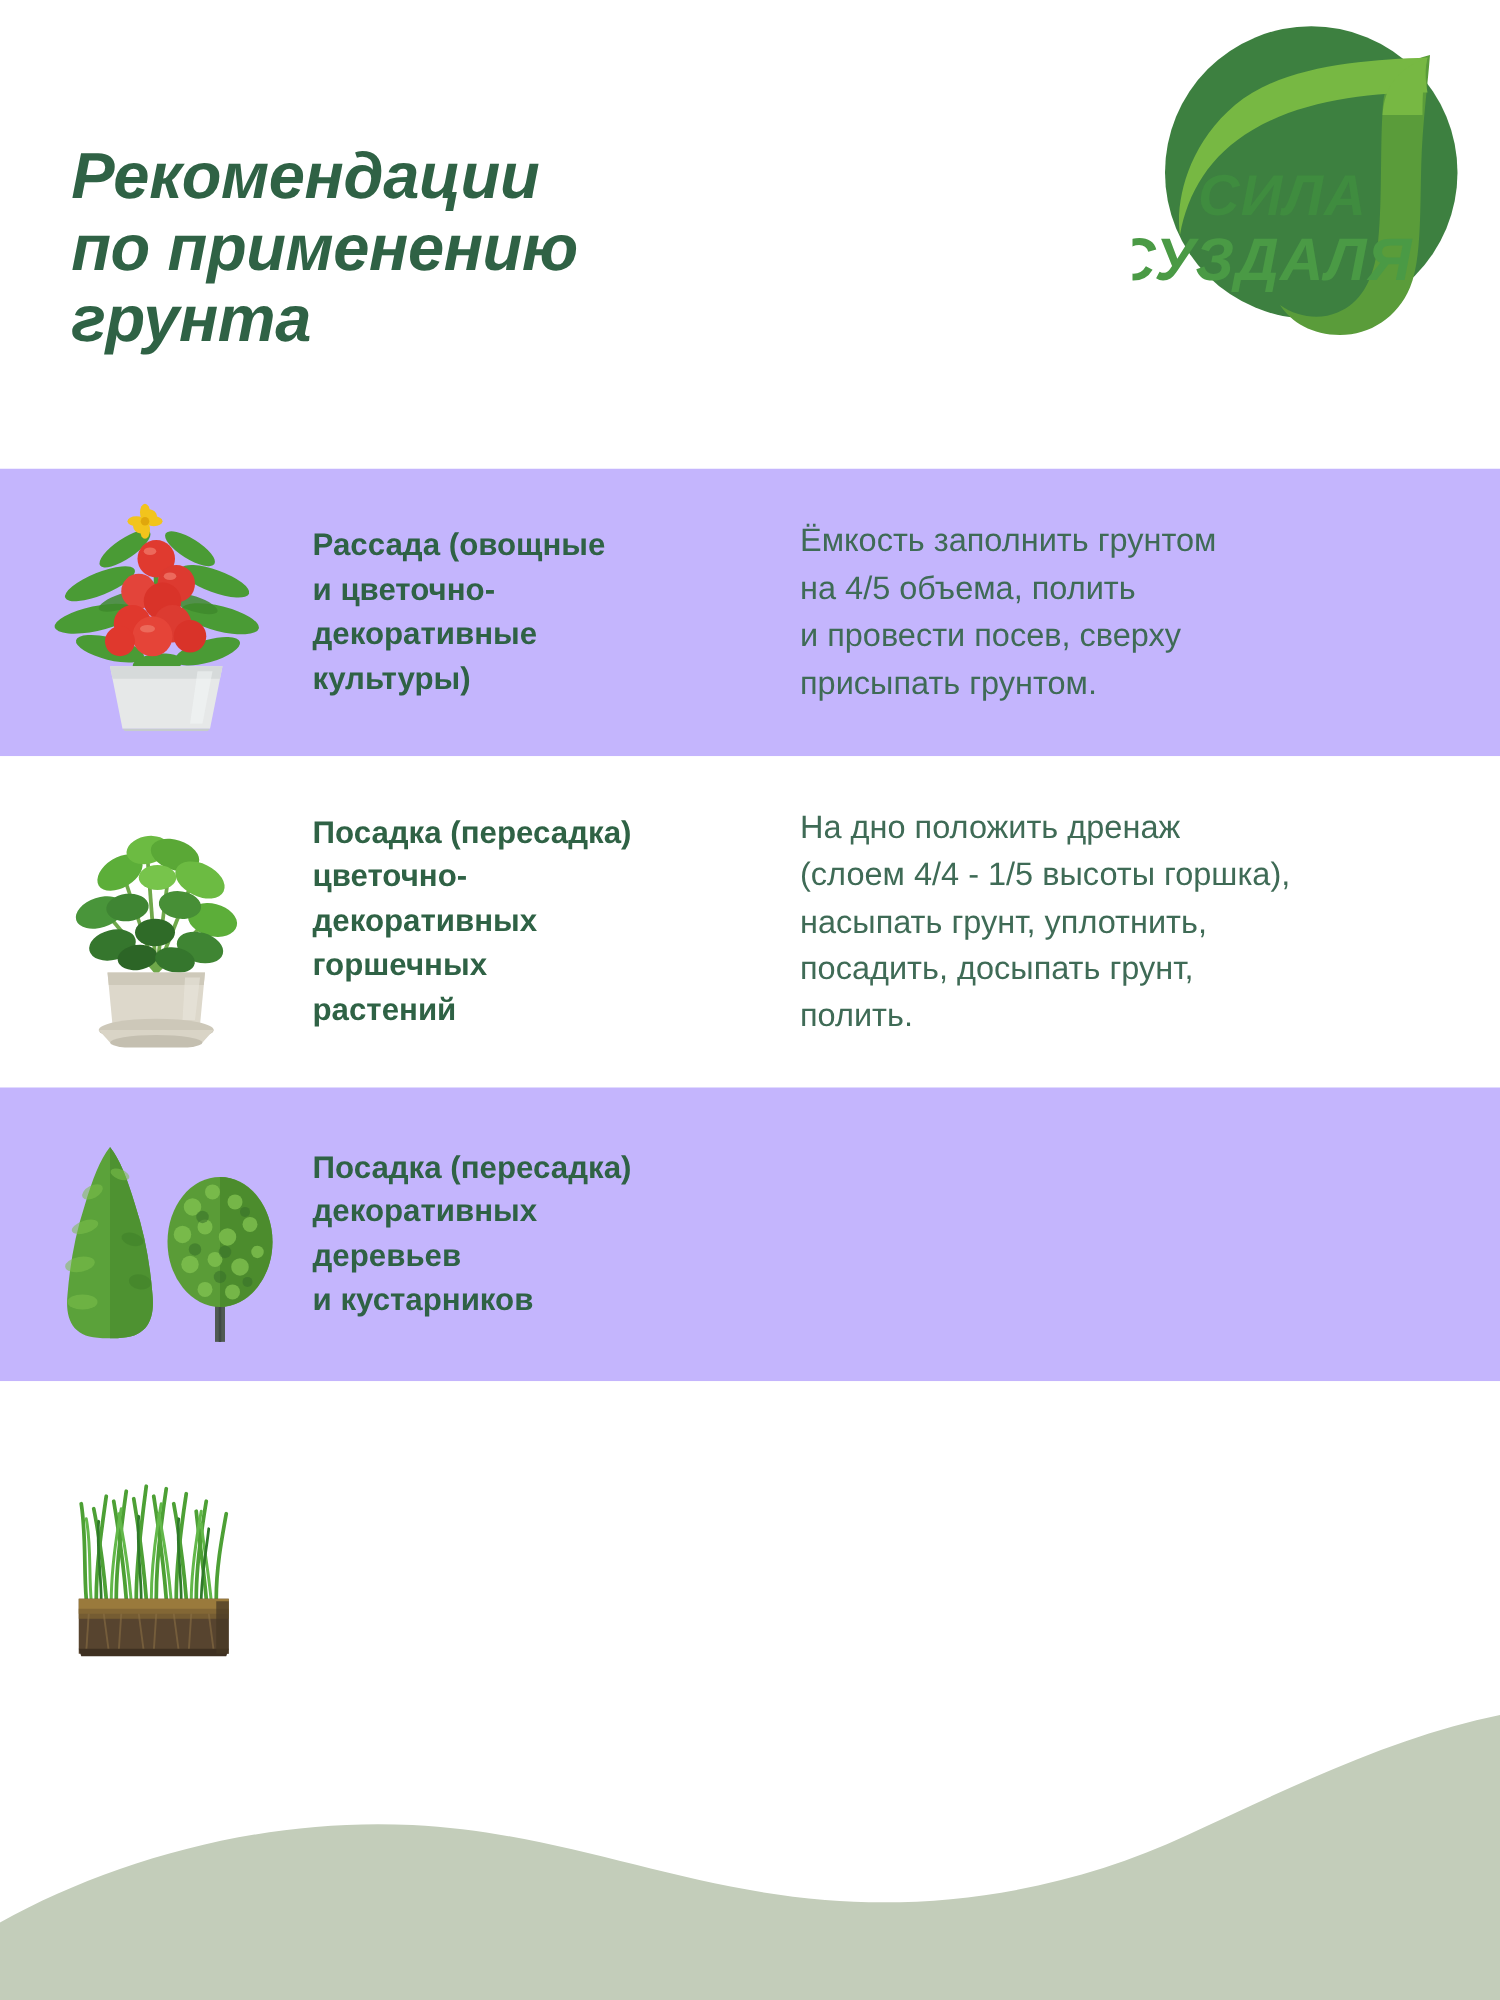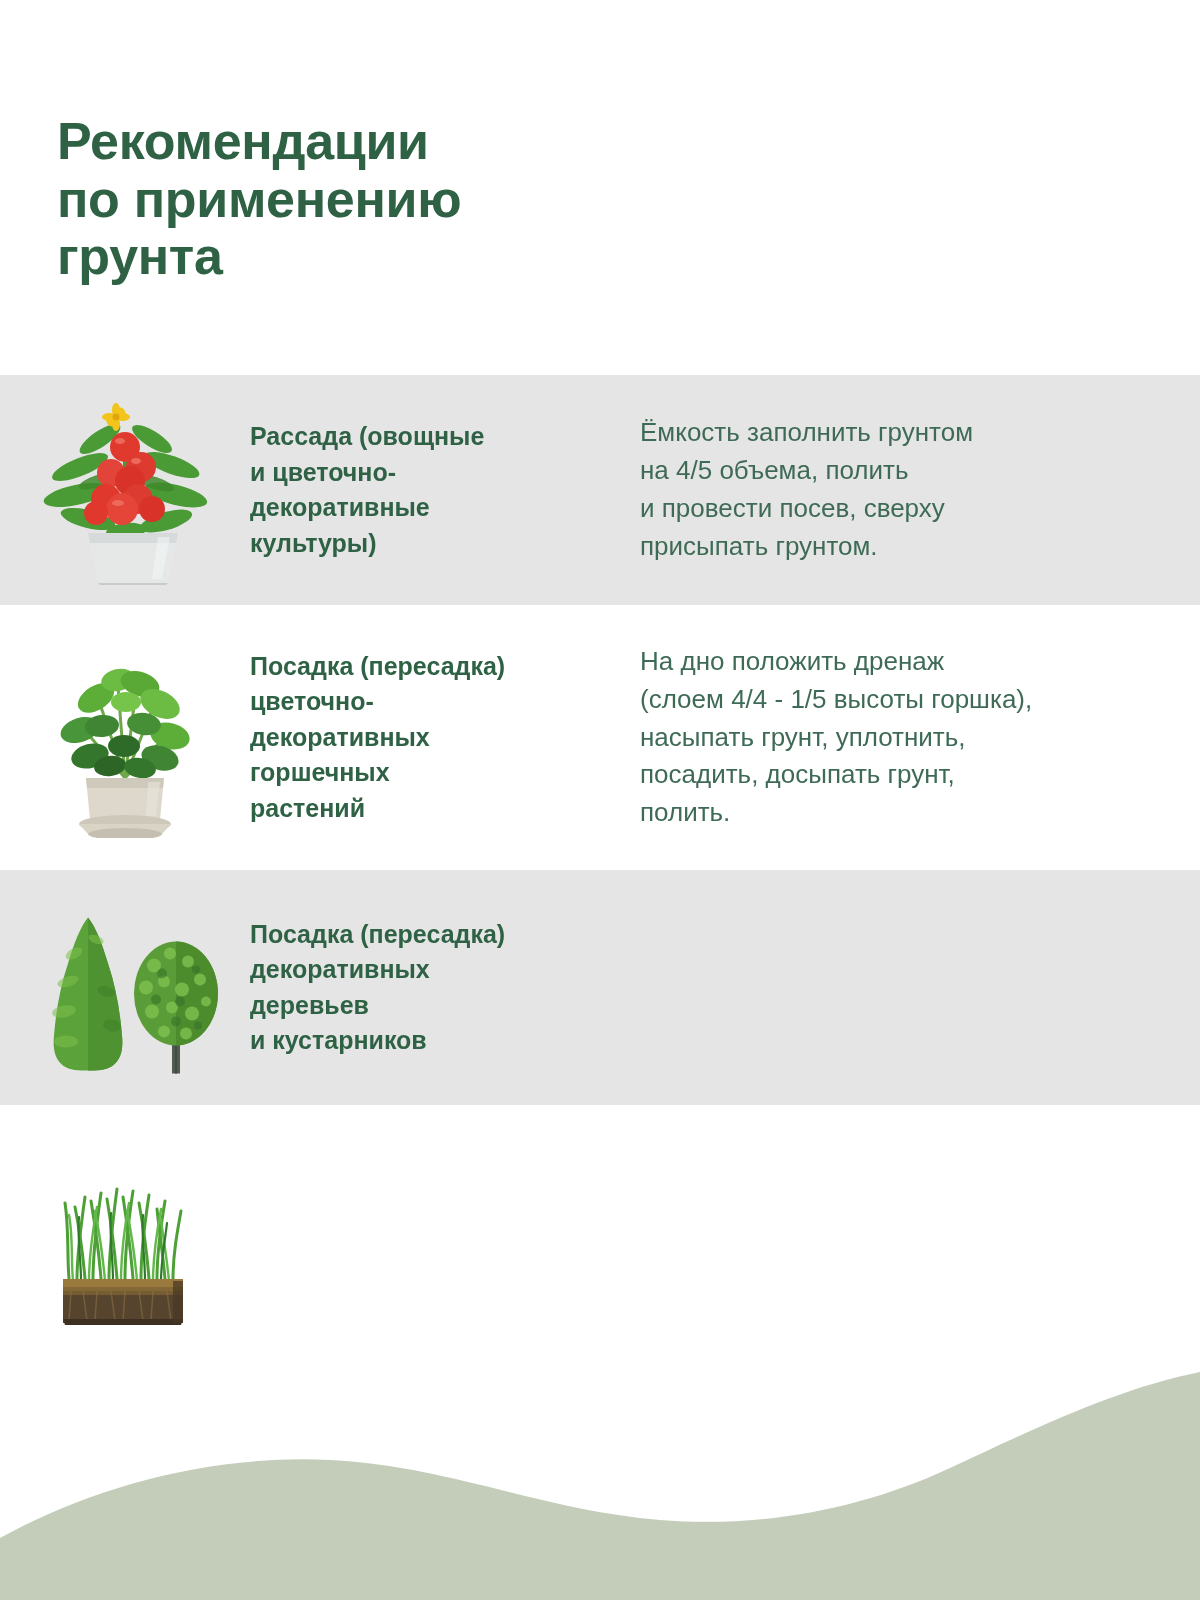--- a/index.html
+++ b/index.html
@@ -22,20 +22,21 @@
     height: 1600px;
     overflow: hidden;
   }
 
   
   .header {
     position: absolute;
     top: 0; left: 0;
     width: 1200px;
     height: 375px;
+    font-style: italic;
   }
   .page-title {
     position: absolute;
     left: 57px;
     top: 78px;
     width: 620px;
     font-size: 52px;
     line-height: 1.11;
     font-weight: 700;
     color: #2f6245;
@@ -60,21 +61,21 @@
     left: 0;
     width: 1200px;
   }
   .row {
     position: relative;
     display: flex;
     align-items: center;
     width: 1200px;
     box-sizing: border-box;
   }
-  .row.shaded { background: #e5e5e5; }
+  .row.shaded { background: #c4b5fd; }
   .row.plain  { background: #ffffff; }
 
   .row-1 { height: 230px; }
   .row-2 { height: 265px; }
   .row-3 { height: 235px; }
   .row-4 { height: 295px; }
 
   .cell-img {
     width: 250px;
     min-width: 250px;
@@ -127,20 +128,50 @@
 <body>
 
 <div class="page">
 
   <div class="header">
 
     <h1 class="page-title">Рекомендации
 по применению
 грунта</h1>
 
+    <div class="logo">
+      <svg viewBox="0 0 276 276" xmlns="http://www.w3.org/2000/svg">
+
+        <circle cx="143" cy="126" r="117" fill="#3d8040"></circle>
+
+        <path d="M40 128 C40 62 92 36 155 36 C196 36 222 48 232 58
+                 L232 196 C222 220 192 244 148 244 C92 244 40 212 40 128 Z" fill="#ffffff" opacity="0.0"></path>
+
+        <path d="M238 32
+                 C 236 58 232 86 231 120
+                 C 230 160 231 196 222 218
+                 C 212 242 190 256 166 256
+                 C 144 256 127 246 118 232
+                 C 132 242 150 244 164 238
+                 C 184 230 193 210 196 186
+                 C 200 152 198 110 200 78
+                 C 201 56 206 40 238 32 Z" fill="#5a9c3a"></path>
+        <path d="M236 34
+                 C 186 36 120 40 82 72
+                 C 44 104 34 150 38 176
+                 C 44 142 62 112 96 92
+                 C 136 68 190 62 236 62
+                 C 234 52 234 42 236 34 Z" fill="#77b843"></path>
+        <path d="M236 34 C 210 44 202 58 200 80 L 232 80
+                 C 232 62 233 46 236 34 Z" fill="#77b843"></path>
+
+        <text x="120" y="160" text-anchor="middle" font-family="Liberation Sans, sans-serif" font-size="46" font-weight="700" letter-spacing="1" fill="#3f8c3f">СИЛА</text>
+        <text x="104" y="212" text-anchor="middle" font-family="Liberation Sans, sans-serif" font-size="48" font-weight="700" letter-spacing="1" fill="#4a9a45">СУЗДАЛЯ</text>
+      </svg>
+    </div>
   </div>
 
   <div class="rows">
 
     <div class="row row-1 shaded">
       <div class="cell-img">
         <div class="art">
           <svg width="170" height="190" viewBox="0 0 170 190" xmlns="http://www.w3.org/2000/svg">
 
             <g fill="#4a9b35">

